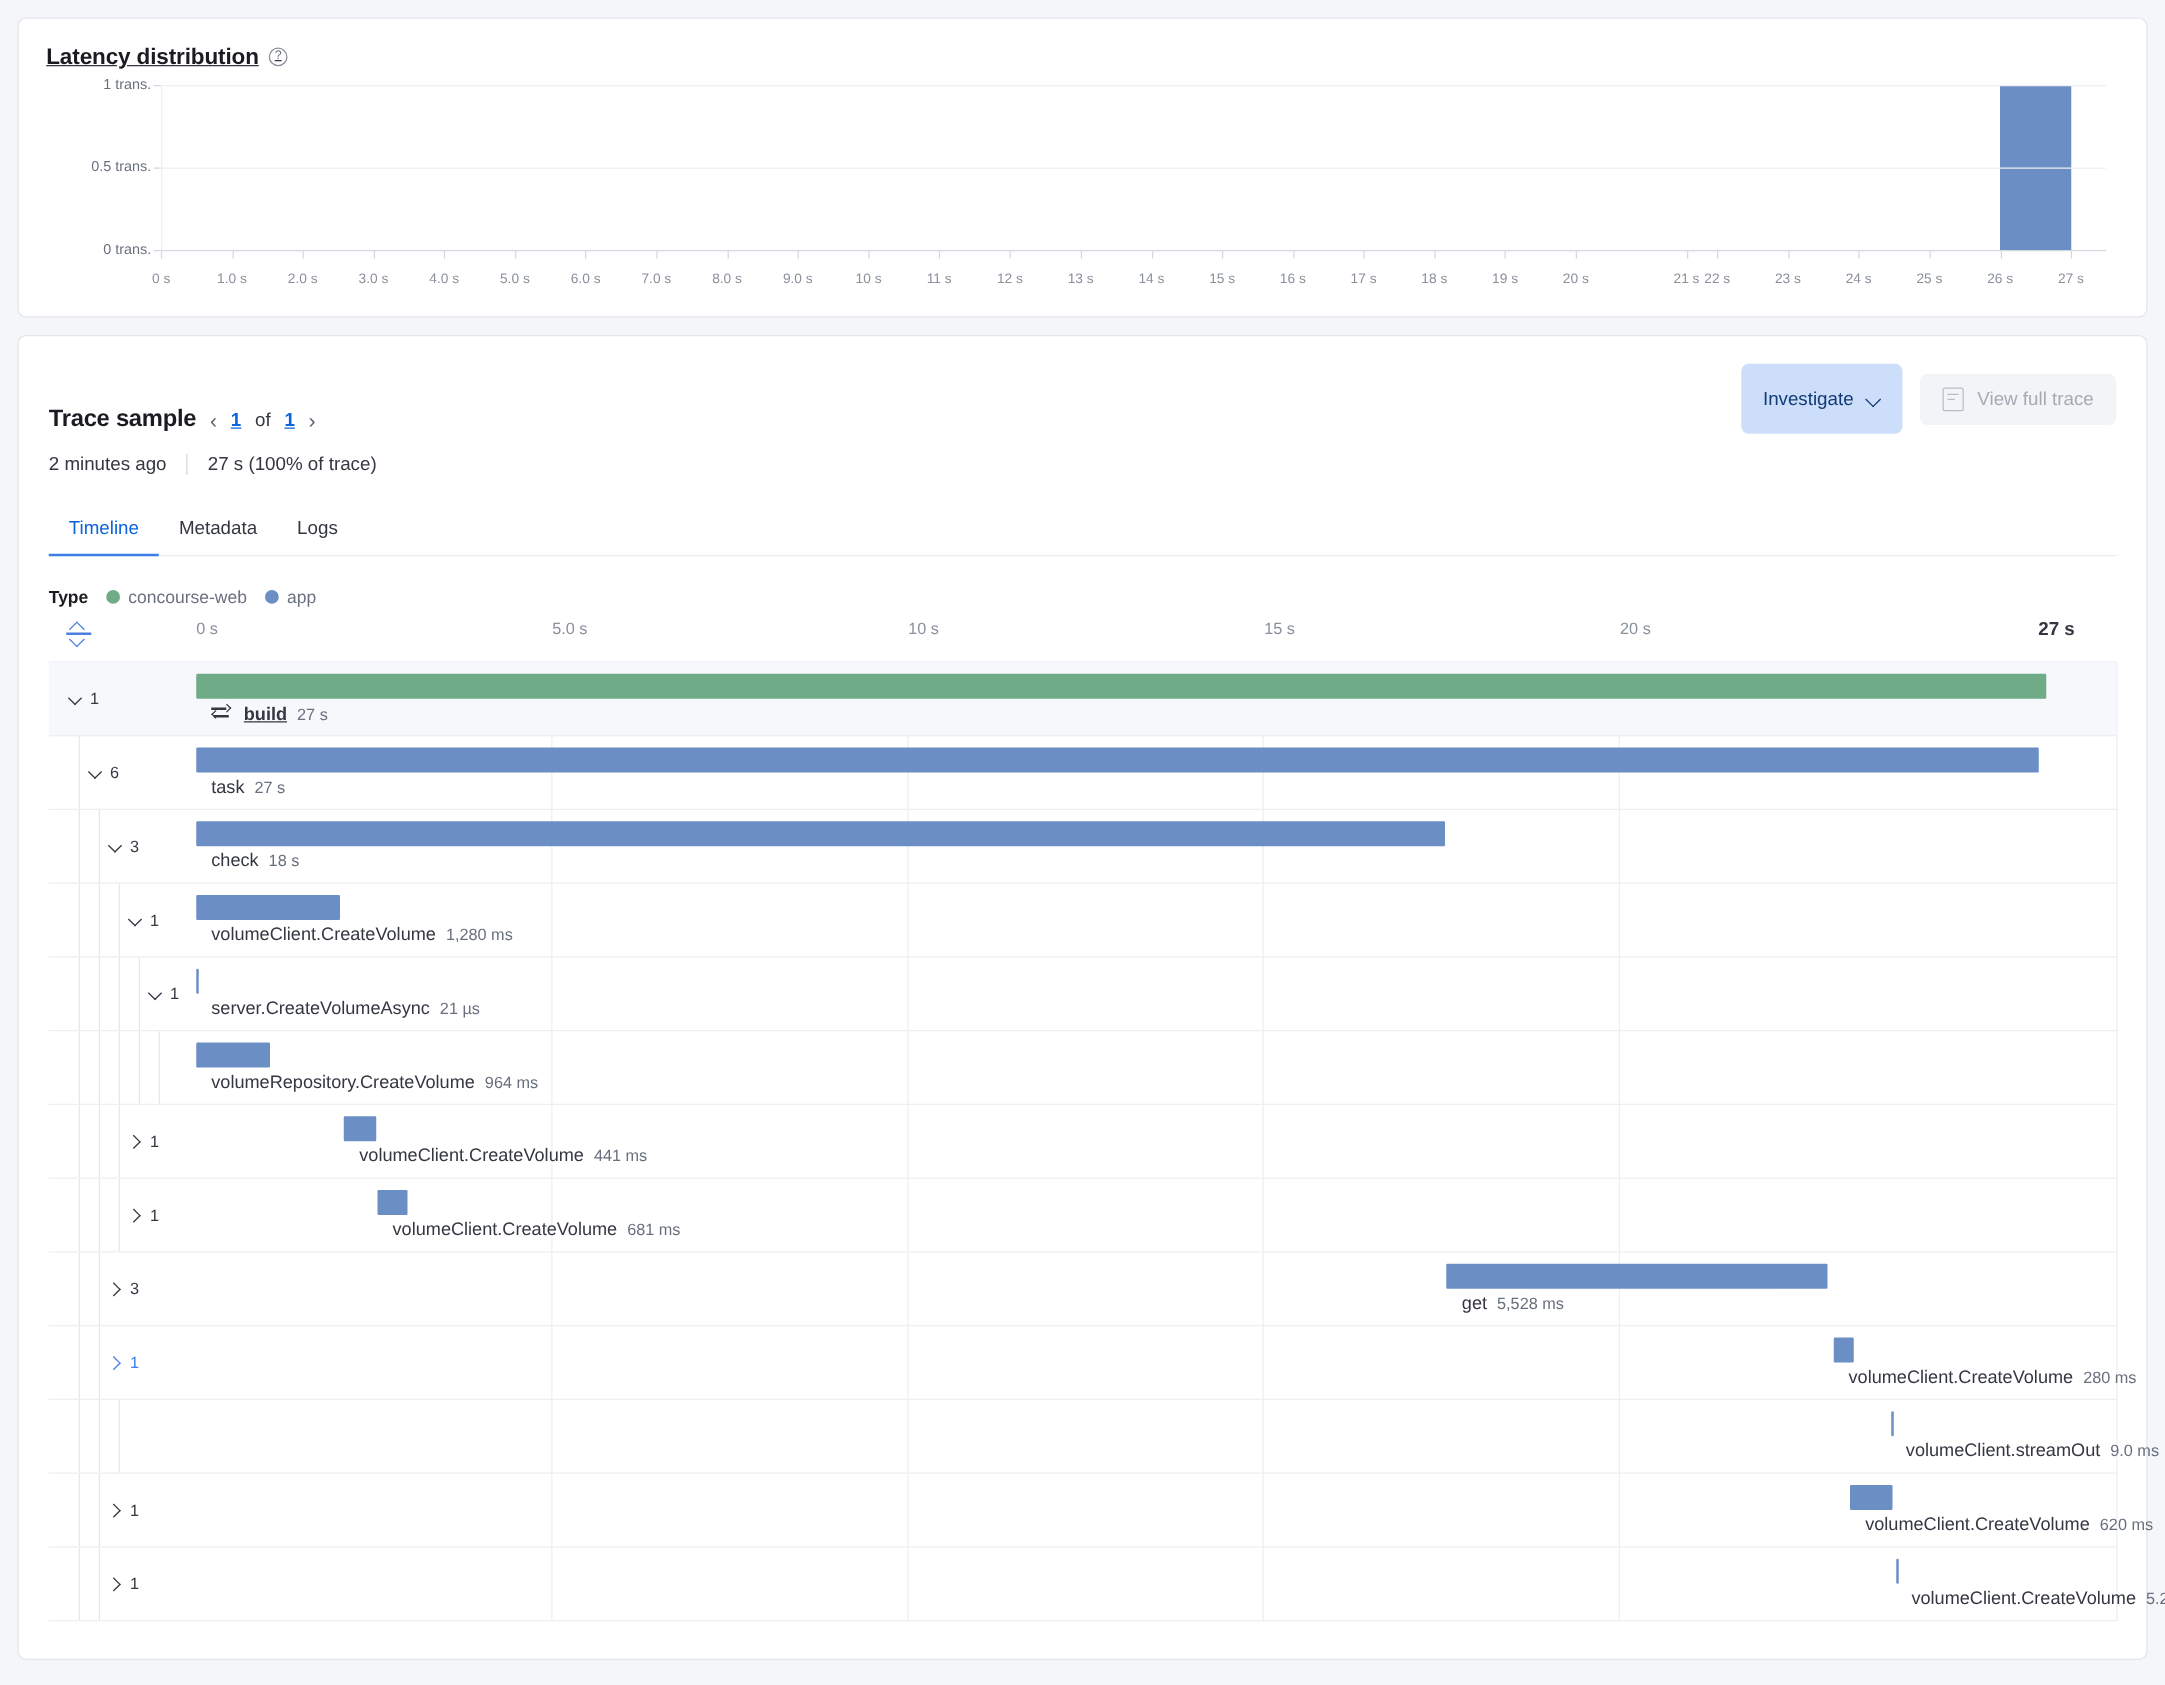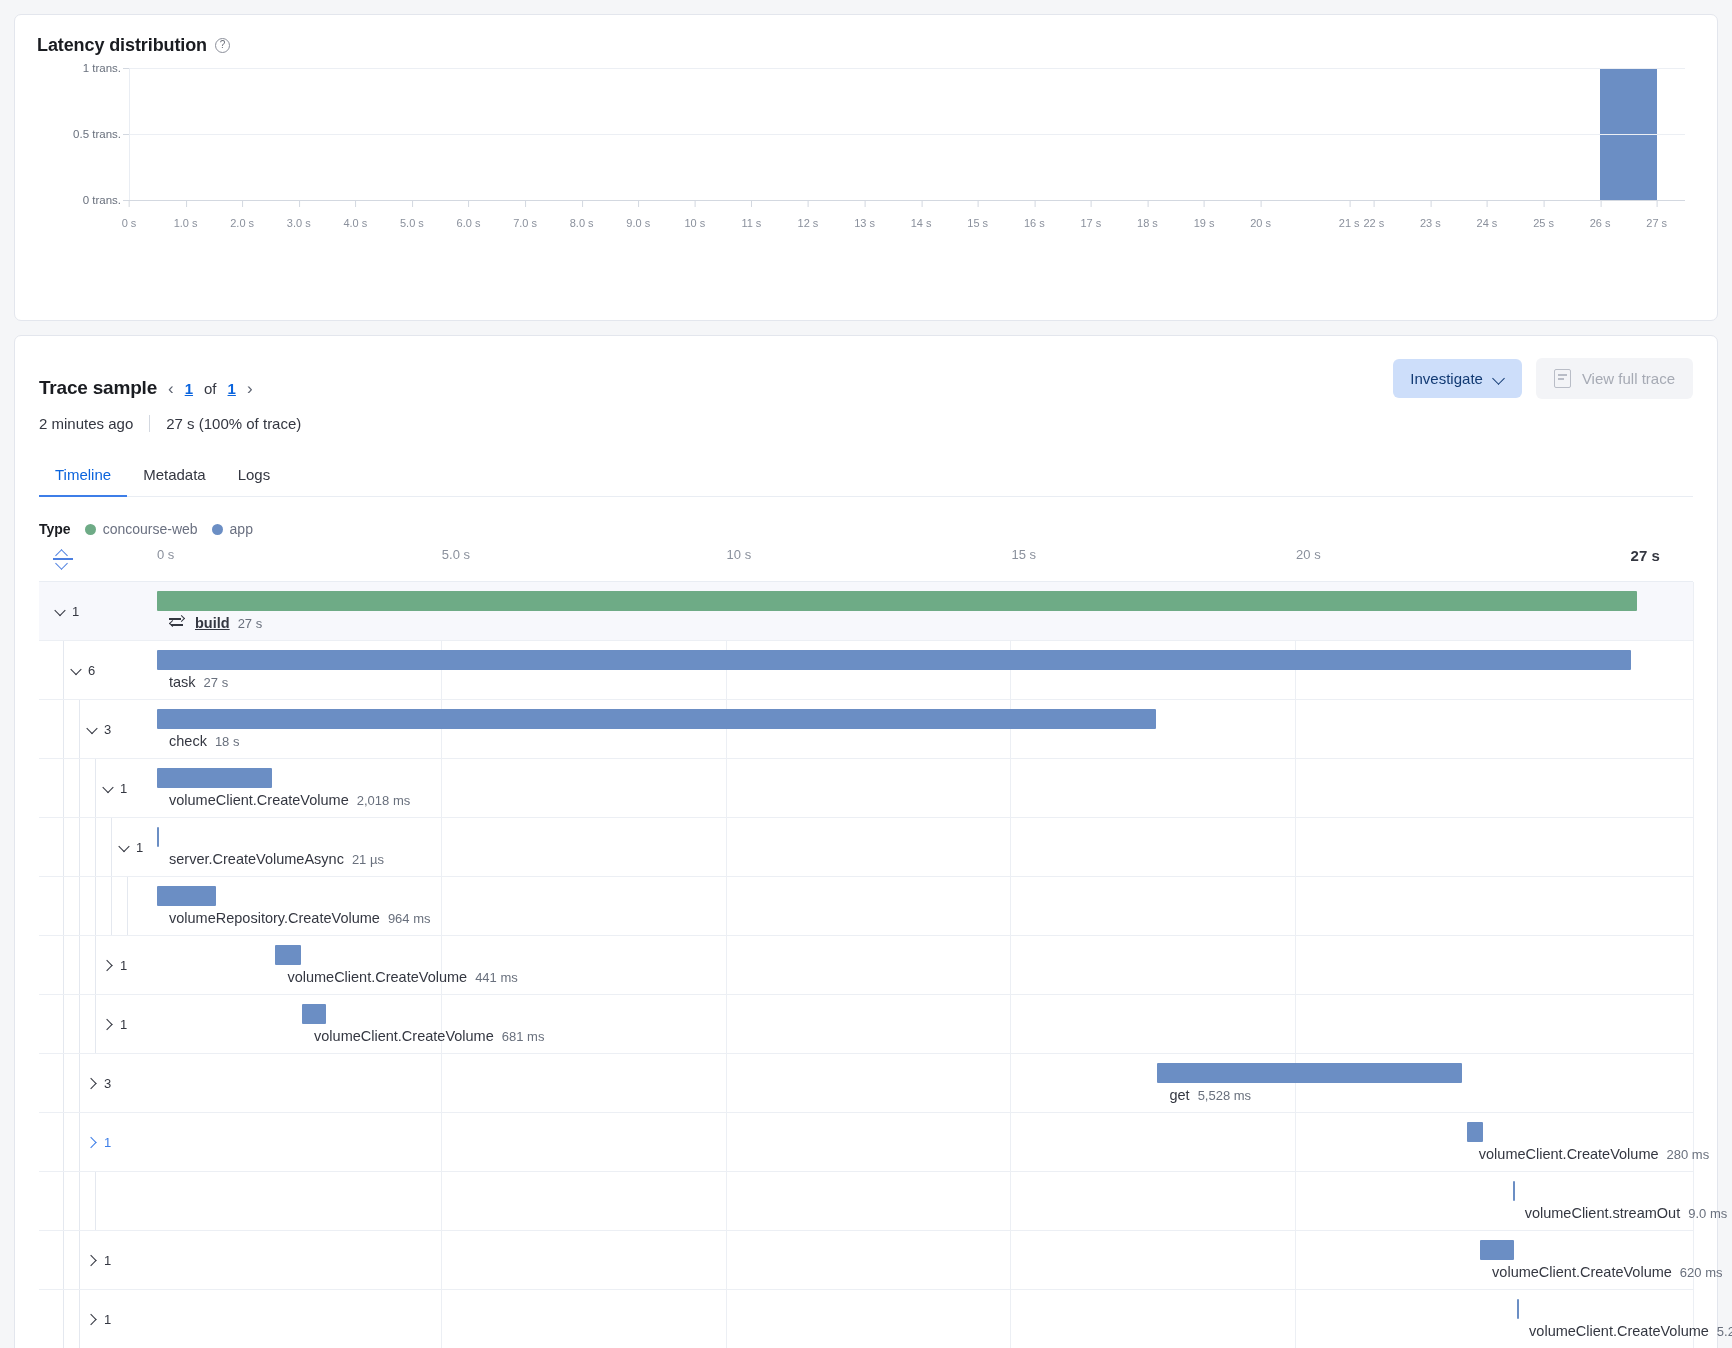--- a/index.html
+++ b/index.html
@@ -13,21 +13,21 @@
 
   .panel {
     background: #ffffff;
     border: 1px solid #e3e6ed;
     border-radius: 7px;
     margin: 14px 14px 0 14px;
     position: relative;
   }
 
   
-  #latency-panel { height: 307px; padding: 20px 22px 0 22px; }
+  #latency-panel { height: 240px; padding: 20px 22px 0 22px; text-decoration: underline; }
   .panel-title {
     font-size: 18px; font-weight: bold; color: #1a1c21;
     display: flex; align-items: center; gap: 8px;
     letter-spacing: -0.1px;
   }
   .help-icon {
     width: 15px; height: 15px; border-radius: 50%;
     border: 1.3px solid #8b8f9a; color: #6a6e78;
     font-size: 10px; line-height: 12px; text-align: center;
     display: inline-block; font-weight: normal;
@@ -68,21 +68,21 @@
   .trace-title-row { display: flex; align-items: center; gap: 11px; }
   .trace-title { font-size: 19px; font-weight: bold; color: #1a1c21; letter-spacing: -0.2px; }
   .pager { display: flex; align-items: center; gap: 11px; font-size: 15px; color: #343741; }
   .pager-arrow { color: #5c6270; font-size: 17px; cursor: pointer; line-height: 1; }
   .pager-num { color: #0b64dd; font-weight: bold; text-decoration: underline; cursor: pointer; }
   .pager-of { color: #343741; }
 
   .head-actions { display: flex; align-items: center; gap: 14px; }
   .btn-investigate {
     background: #cddefa; color: #123a73; border: none; border-radius: 6px;
-    padding: 0 17px; height: 39px; font-size: 15px; font-weight: normal;
+    padding: 0 17px; height: 56px; font-size: 15px; font-weight: normal;
     display: flex; align-items: center; gap: 11px; cursor: pointer;
     font-family: "Liberation Sans", sans-serif;
   }
   .btn-viewtrace {
     background: #f3f4f7; color: #a6aab4; border: none; border-radius: 6px;
     padding: 0 18px; height: 41px; font-size: 15px;
     display: flex; align-items: center; gap: 11px; cursor: default;
     font-family: "Liberation Sans", sans-serif;
   }
   .chev-down { display: inline-block; width: 11px; height: 11px; position: relative; }
@@ -359,21 +359,21 @@
               <div class="tree-guide" style="left: 40px;"></div>
               <div class="tree-guide" style="left: 56px;"></div>
               <span class="toggle" style="left: 64px;">
                 <span class="caret down"></span>
                 <span>1</span>
               </span>
             </div>
             <div class="bar" style="left: calc(0% + 118px); width: calc(7.8% - 13.572px); background: rgb(107, 142, 196);"></div>
             <div class="row-label" style="left: calc(0% + 130px);">
               <span class="nm">volumeClient.CreateVolume</span>
-              <span class="dur">2,018 ms</span>
+              <span class="dur">1,280 ms</span>
             </div>
           </div>
           <div class="wf-row">
             <div class="tree-cell">
               <div class="tree-guide" style="left: 24px;"></div>
               <div class="tree-guide" style="left: 40px;"></div>
               <div class="tree-guide" style="left: 56px;"></div>
               <div class="tree-guide" style="left: 72px;"></div>
               <span class="toggle" style="left: 80px;">
                 <span class="caret down"></span>

